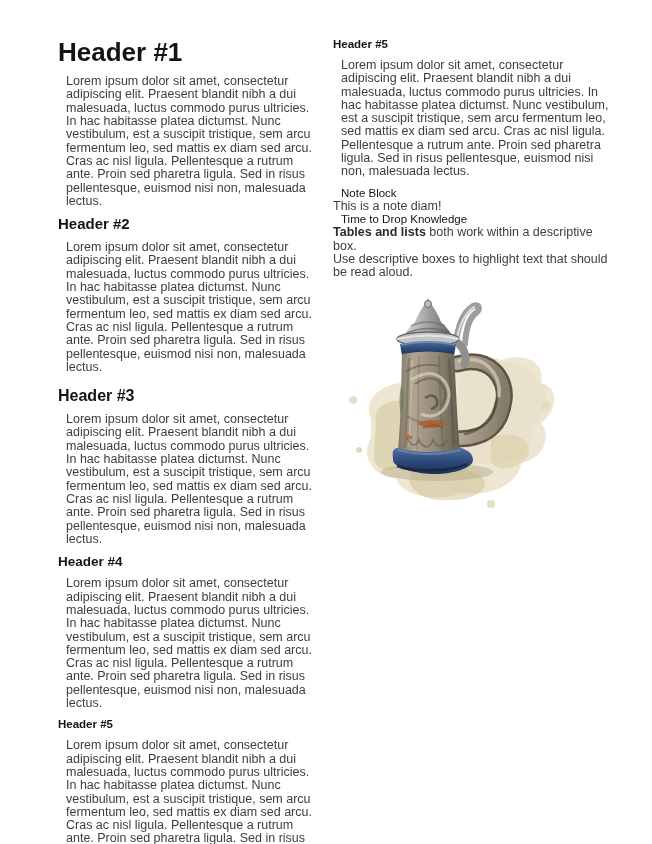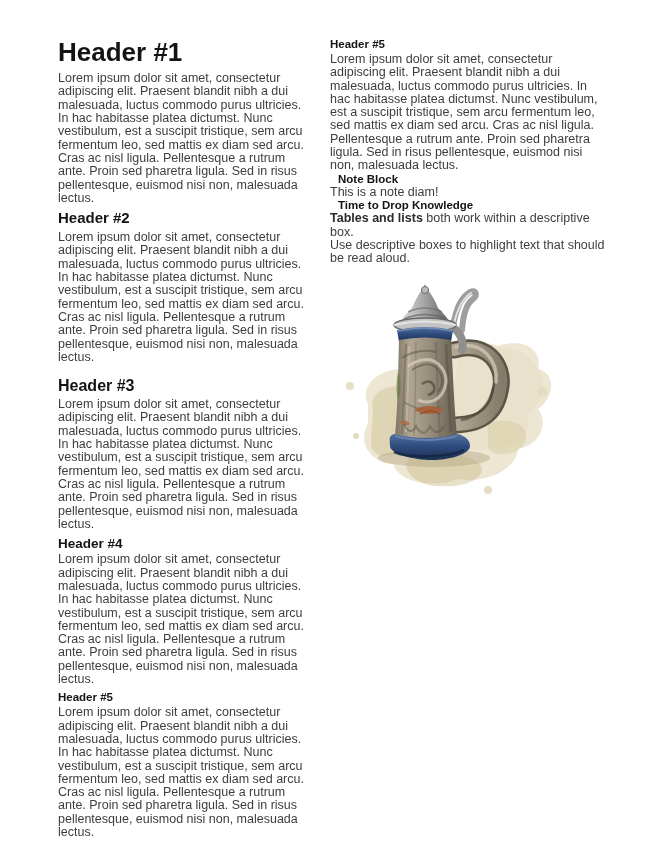--- a/index.html
+++ b/index.html
@@ -17,41 +17,41 @@
     gap: 20px;
   }
   .col { box-sizing: border-box; }
   .col-left  { width: 255px; }
   .col-right { width: 283px; }
 
   p.body {
     font-size: 12.5px;
     line-height: 1.065;
     color: #3d3d3d;
-    margin: 0;
+    margin: 8px;
     width: 252px;
   }
   .col-right p.body { width: 278px; }
 
   h1, h2, h3, h4, h5 {
     color: #141414;
     font-weight: 700;
     margin: 0;
     line-height: 1.12;
   }
   h1 { font-size: 26px;   margin: 0 0 5px 0; }
   h2 { font-size: 15px;   margin: 5px 0 4px 0; }
   h3 { font-size: 16px;   margin: 13px 0 3px 0; }
   h4 { font-size: 13.5px; margin: 5px 0 2px 0; }
   h5 { font-size: 11.5px; margin: 5px 0 2px 0; }
   .col-right h5 { margin-top: 0; }
 
   .mini-label {
     font-size: 11.5px;
-    font-weight: 700;
+    font-weight: 400;
     color: #141414;
     line-height: 1.15;
     margin: 0;
     padding-left: 8px;
   }
   .note-text {
     font-size: 12.5px;
     line-height: 1.065;
     color: #3d3d3d;
     margin: 0;

